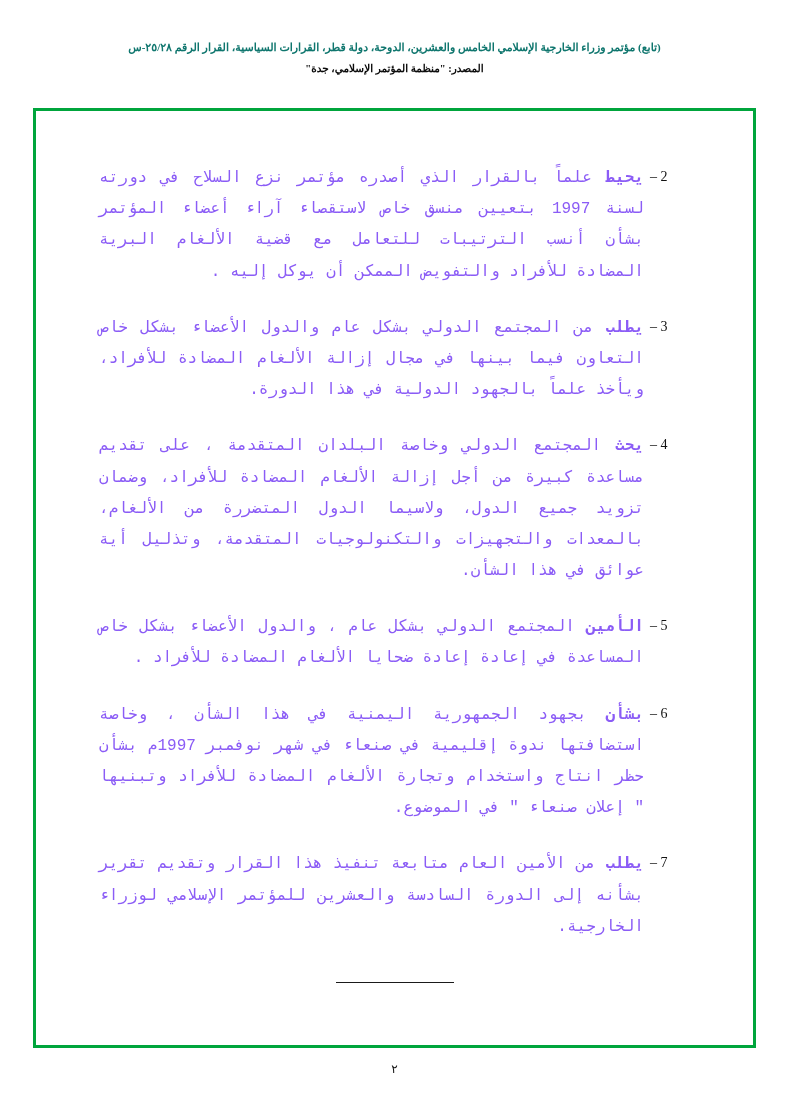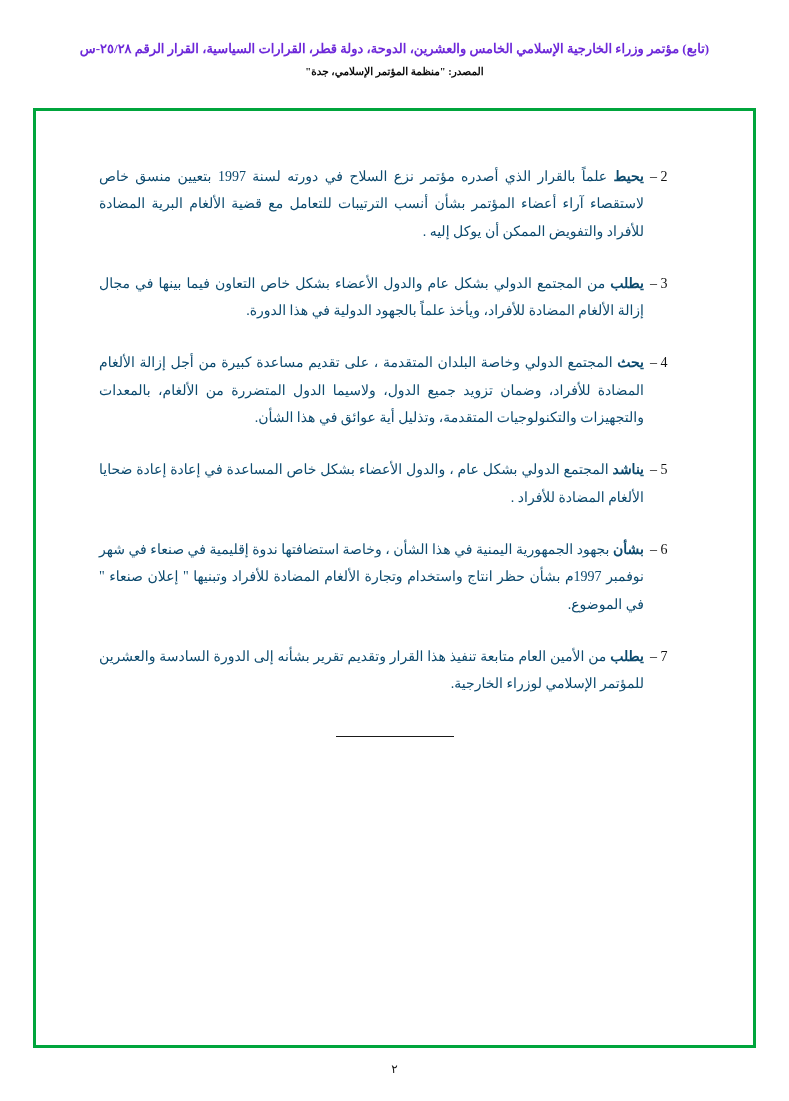--- a/index.html
+++ b/index.html
@@ -22,25 +22,25 @@
     box-sizing: border-box;
   }
   .header {
     position: absolute;
     top: 40px;
     left: 0;
     right: 0;
     text-align: center;
   }
   .header-line1 {
-    font-size: 13px;
+    font-size: 11px;
     font-weight: bold;
     letter-spacing: 0px;
     line-height: 1.4;
-    color: #6d28d9;
+    color: #0f766e;
     direction: rtl;
   }
   .header-line2 {
     font-size: 10.5px;
     font-weight: bold;
     margin-top: 7px;
     color: #0d0d0d;
     direction: rtl;
   }
   .frame {
@@ -73,25 +73,26 @@
     text-align: left;
     font-size: 14px;
     line-height: 1.95;
     padding-left: 6px;
     box-sizing: border-box;
     white-space: nowrap;
     color: #111;
   }
   .clause-body {
     flex: 1 1 auto;
-    font-size: 14px;
+    font-size: 16px;
     line-height: 1.95;
     text-align: justify;
     text-justify: inter-word;
-    color: #0c4a6e;
+    color: #8b5cf6;
+    font-family: Liberation Mono, monospace;
   }
   .clause-body b {
     font-weight: bold;
     letter-spacing: 0.6px;
   }
   .divider-wrap {
     margin-top: 26px;
     text-align: center;
   }
   .divider {
@@ -133,21 +134,21 @@
         <div class="clause-body"><b>يطلب</b><span> من المجتمع الدولي بشكل عام والدول الأعضاء بشكل خاص التعاون فيما بينها في مجال إزالة الألغام المضادة للأفراد، ويأخذ علماً بالجهود الدولية في هذا الدورة.</span></div>
       </div>
 
       <div class="clause">
         <div class="clause-num">4 –</div>
         <div class="clause-body"><b>يحث</b><span> المجتمع الدولي وخاصة البلدان المتقدمة ، على تقديم مساعدة كبيرة من أجل إزالة الألغام المضادة للأفراد، وضمان تزويد جميع الدول، ولاسيما الدول المتضررة من الألغام، بالمعدات والتجهيزات والتكنولوجيات المتقدمة، وتذليل أية عوائق في هذا الشأن.</span></div>
       </div>
 
       <div class="clause">
         <div class="clause-num">5 –</div>
-        <div class="clause-body"><b>يناشد</b><span> المجتمع الدولي بشكل عام ، والدول الأعضاء بشكل خاص المساعدة في إعادة إعادة ضحايا الألغام المضادة للأفراد .</span></div>
+        <div class="clause-body"><b>الأمين</b><span> المجتمع الدولي بشكل عام ، والدول الأعضاء بشكل خاص المساعدة في إعادة إعادة ضحايا الألغام المضادة للأفراد .</span></div>
       </div>
 
       <div class="clause">
         <div class="clause-num">6 –</div>
         <div class="clause-body"><b>بشأن</b><span> بجهود الجمهورية اليمنية في هذا الشأن ، وخاصة استضافتها ندوة إقليمية في صنعاء في شهر نوفمبر 1997م بشأن حظر انتاج واستخدام وتجارة الألغام المضادة للأفراد وتبنيها " إعلان صنعاء " في الموضوع.</span></div>
       </div>
 
       <div class="clause">
         <div class="clause-num">7 –</div>
         <div class="clause-body"><b>يطلب</b><span> من الأمين العام متابعة تنفيذ هذا القرار وتقديم تقرير بشأنه إلى الدورة السادسة والعشرين للمؤتمر الإسلامي لوزراء الخارجية.</span></div>

